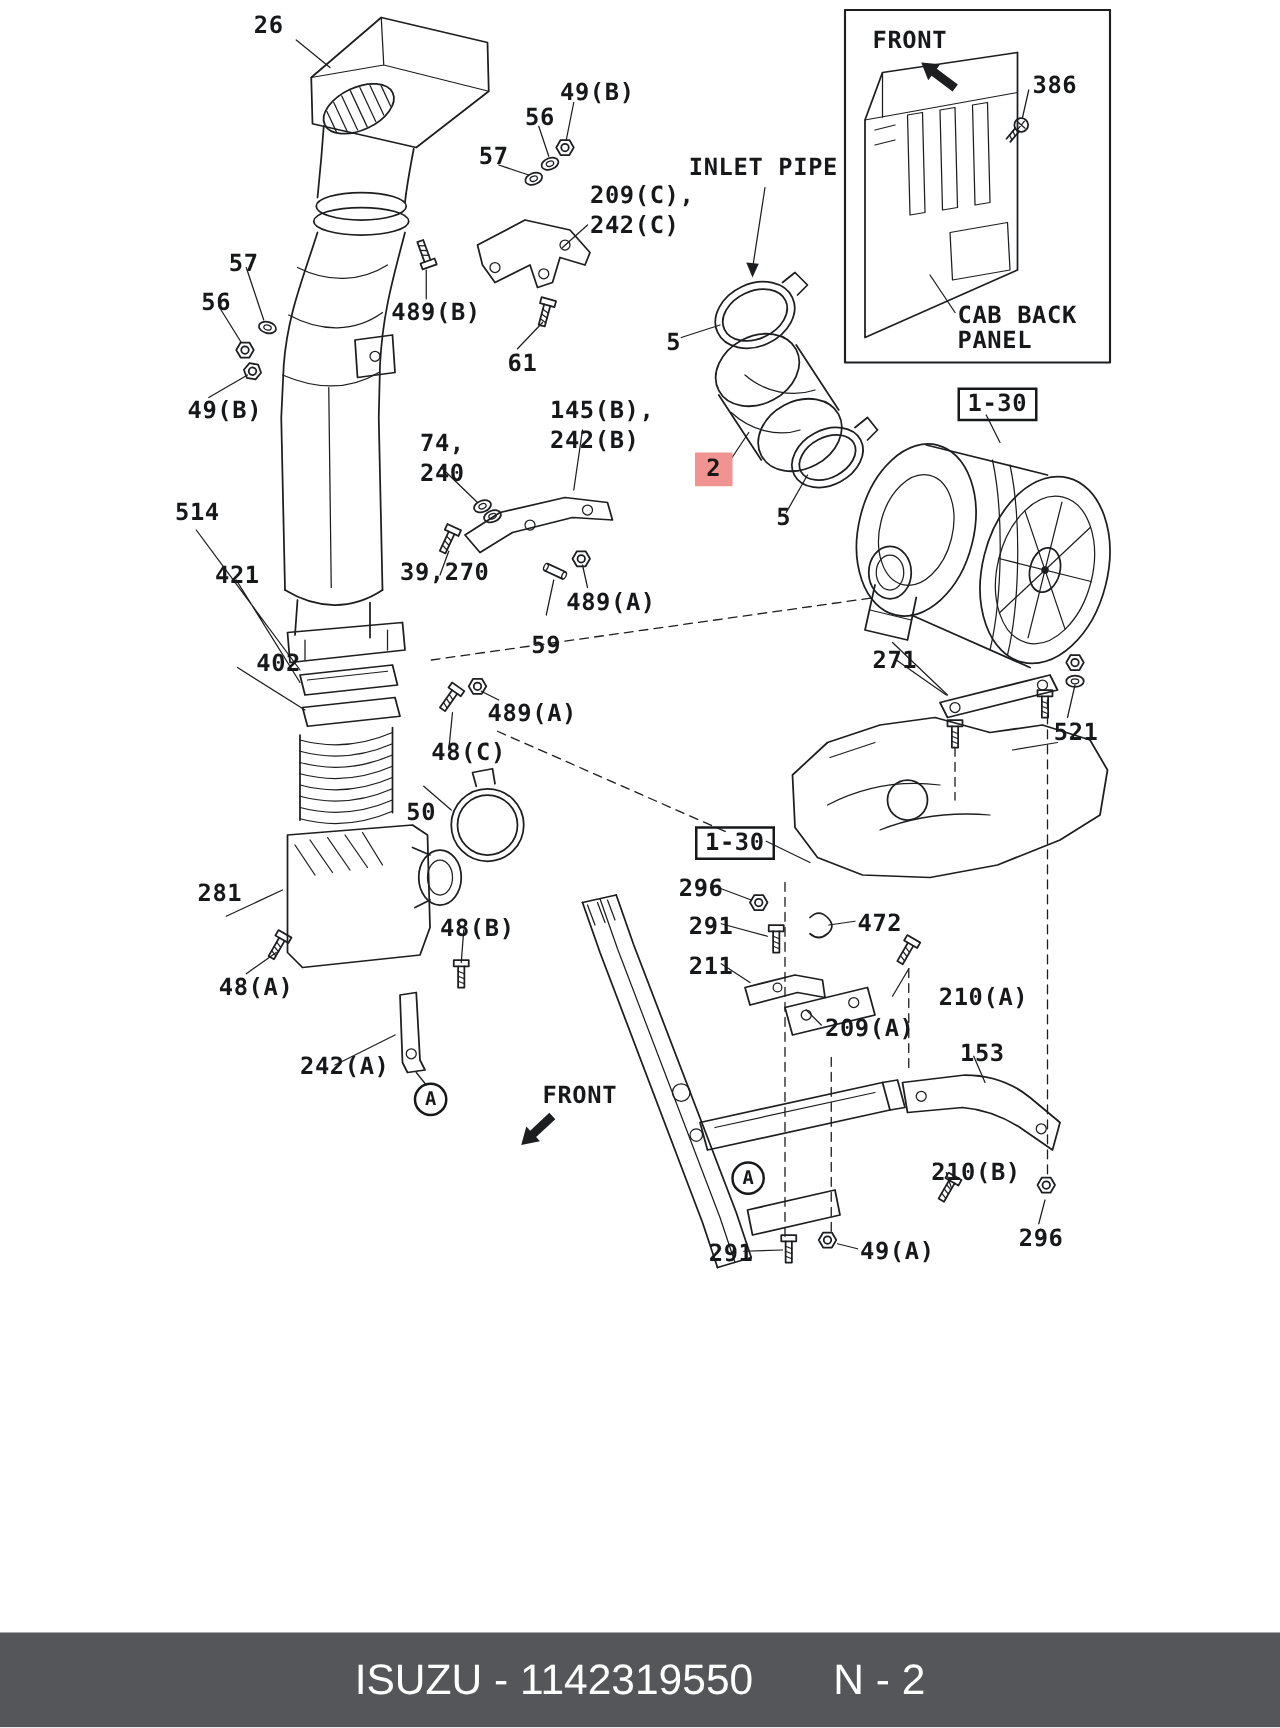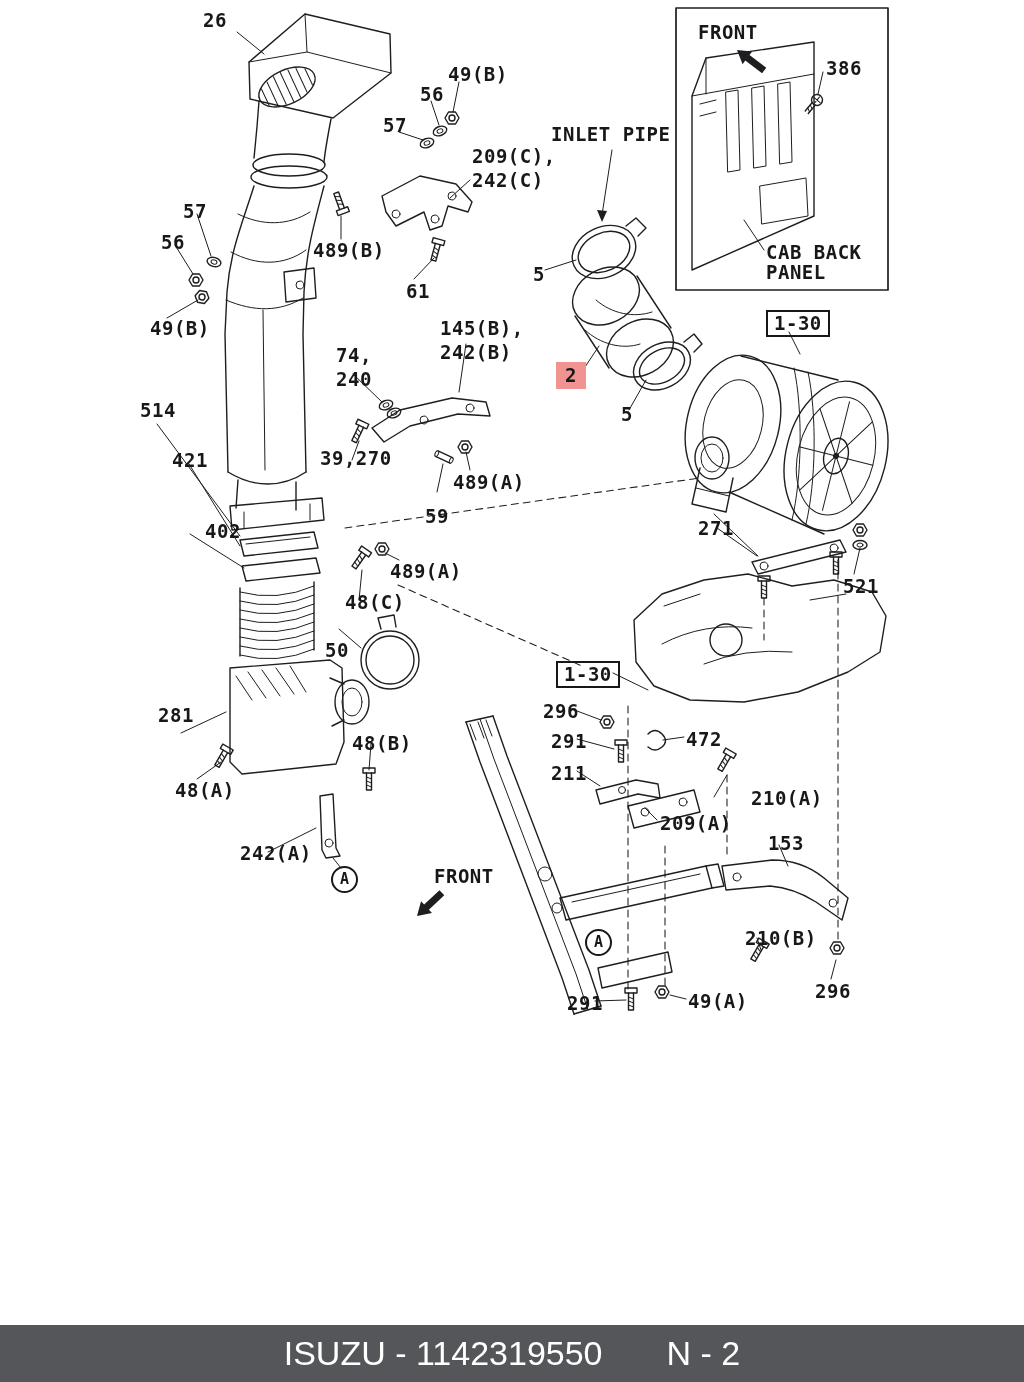--- a/index.html
+++ b/index.html
@@ -11,21 +11,21 @@
   .dash { stroke-dasharray:7 5; stroke-width:1.05; }
   .fillb{ fill:#1d1e20; stroke:none; }
   .label-layer { position:absolute; left:0; top:0; width:1024px; height:1311px; }
   .part-label { position:absolute; font-family:"DejaVu Sans Mono", monospace; font-weight:bold;
                 font-size:19px; line-height:21px; color:#17181a; white-space:pre; letter-spacing:0.5px; }
   .part-label.boxed { border:2px solid #17181a; padding:1px 6px; }
   .part-label.highlight { padding:3px 9px; }
   .part-label.circled { width:23px; height:23px; border:2px solid #17181a; border-radius:50%;
                         display:flex; align-items:center; justify-content:center;
                         font-size:15px; padding:0; letter-spacing:0; }
-  .footer { position:absolute; left:0; bottom:0; width:1024px; height:57px;
+  .footer { position:absolute; left:0; bottom:0; width:1024px; height:76px;
             display:flex; align-items:center; justify-content:center; gap:64px;
             font-family:"Liberation Sans", sans-serif; font-size:34px; }
 </style>
 </head>
 <body>
 
 <div class="page">
   <div class="diagram-area">
 
     <svg class="canvas" width="1024" height="1311" viewBox="0 0 1024 1311">

